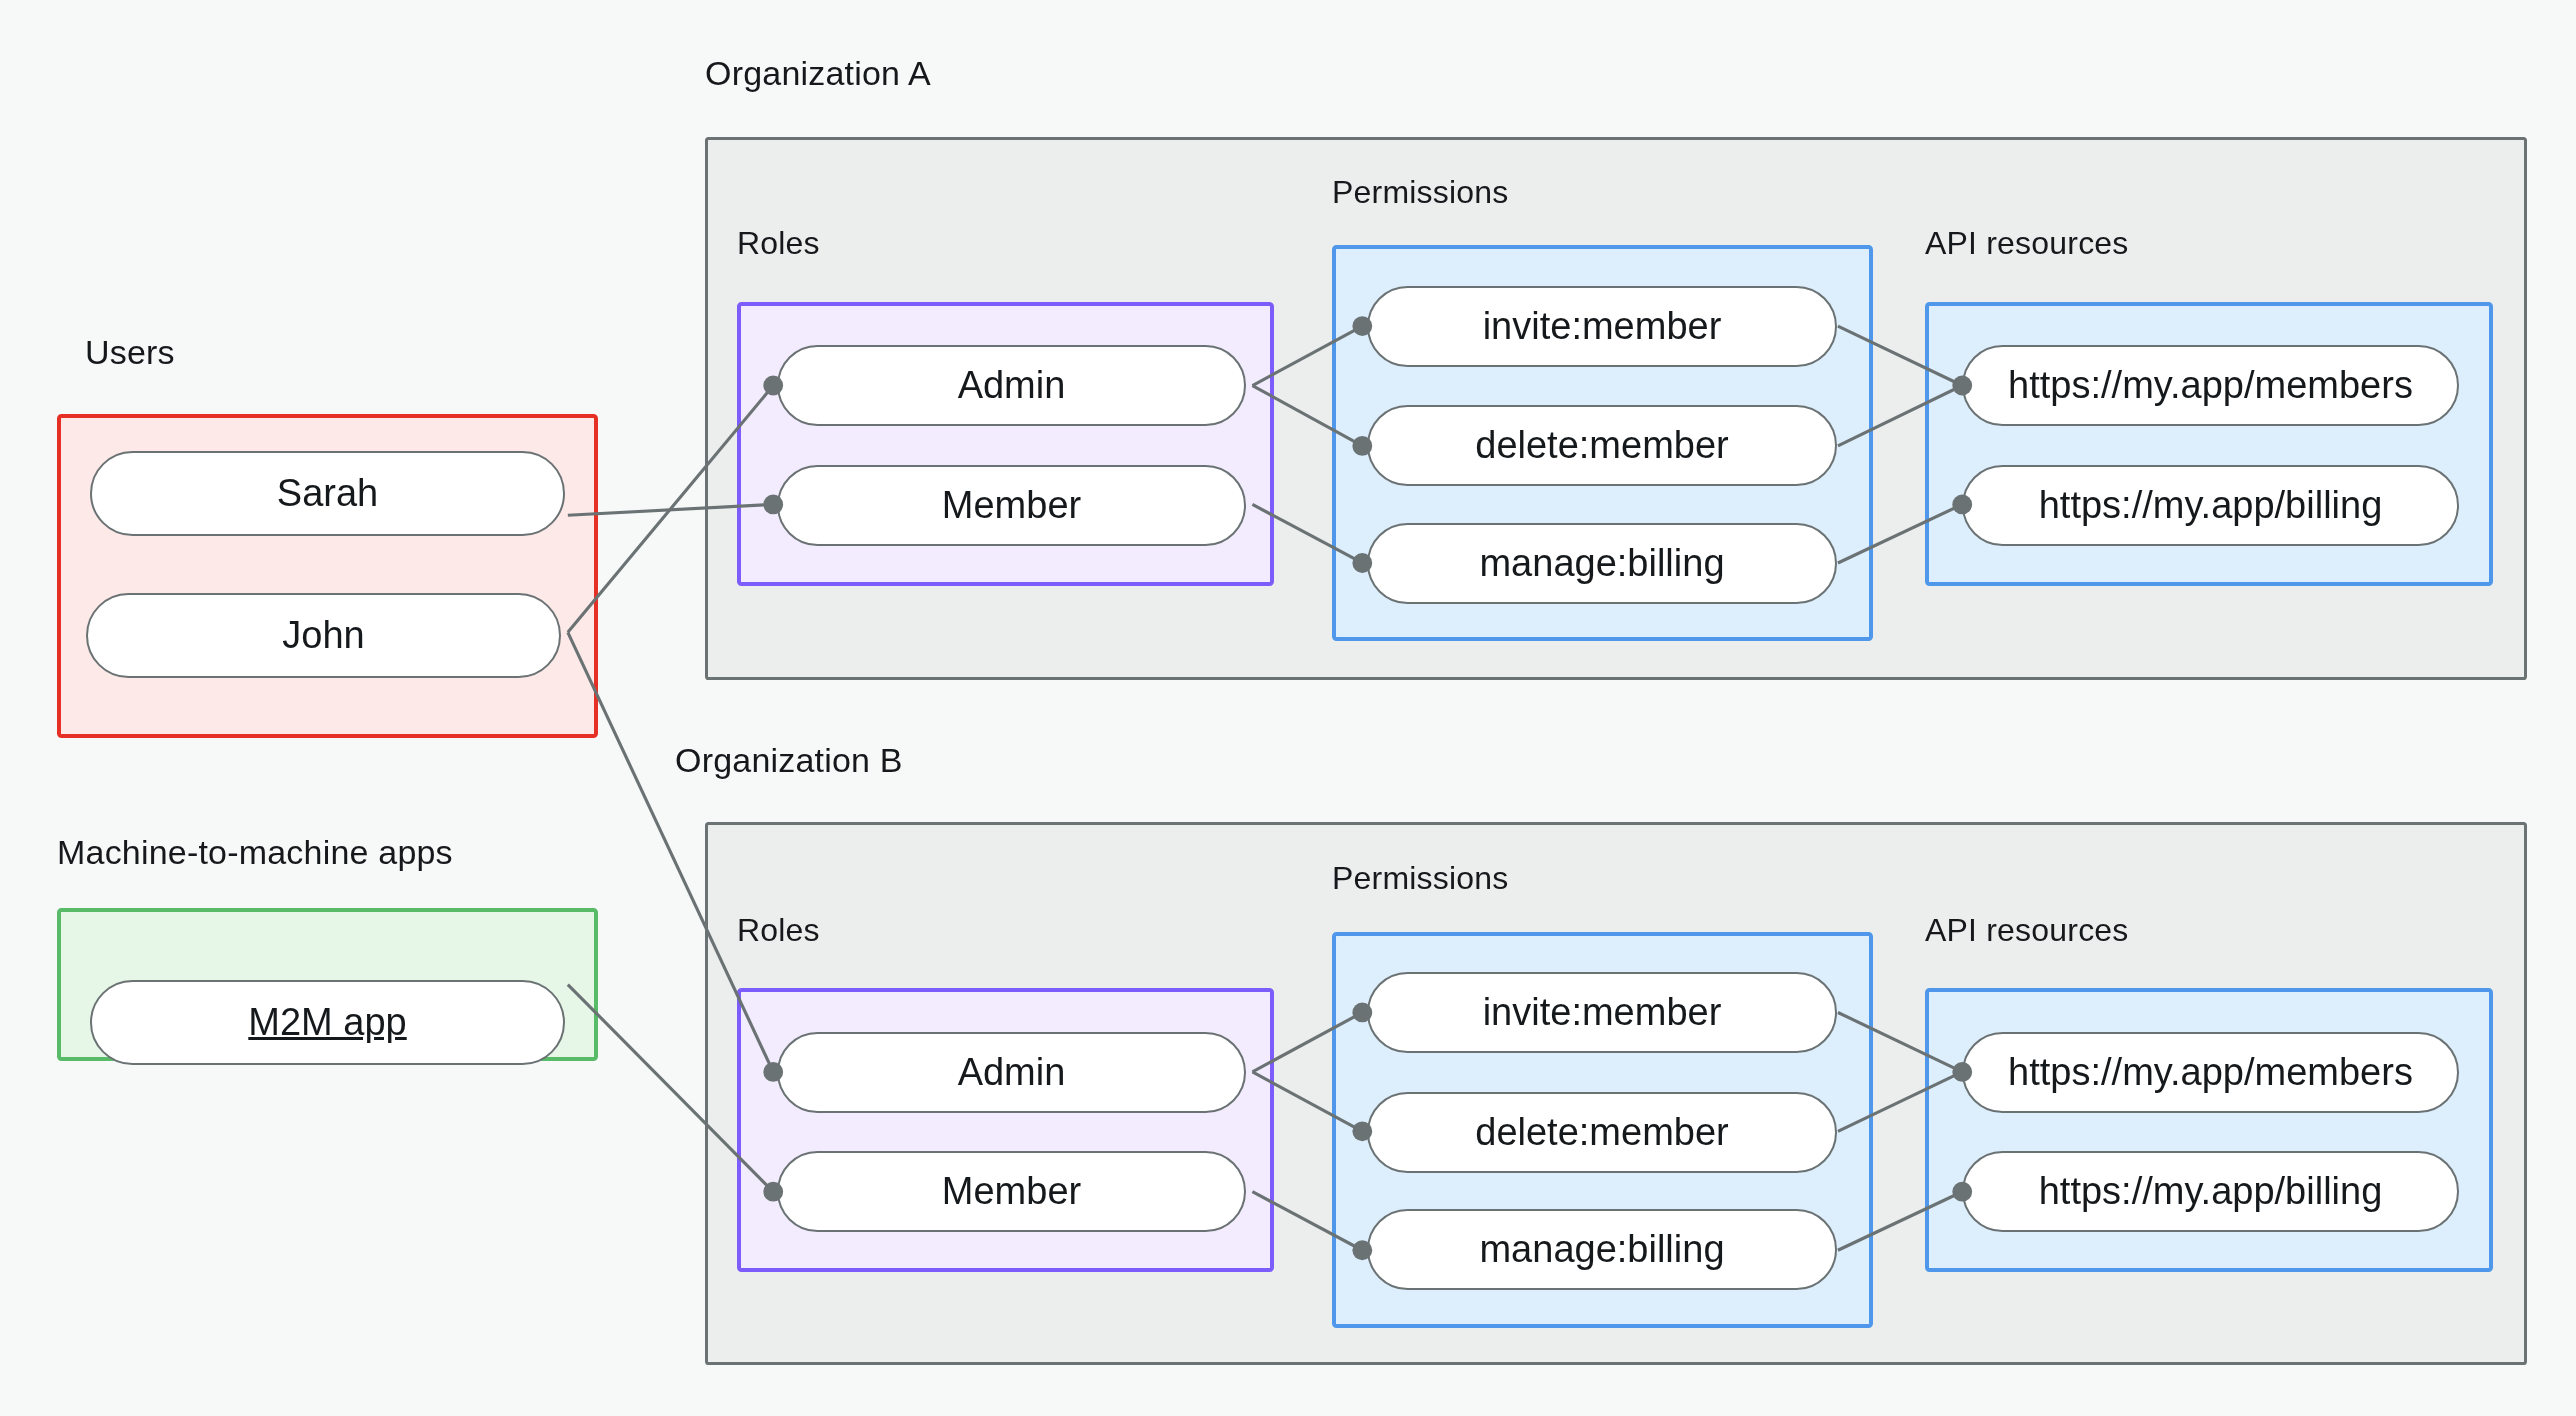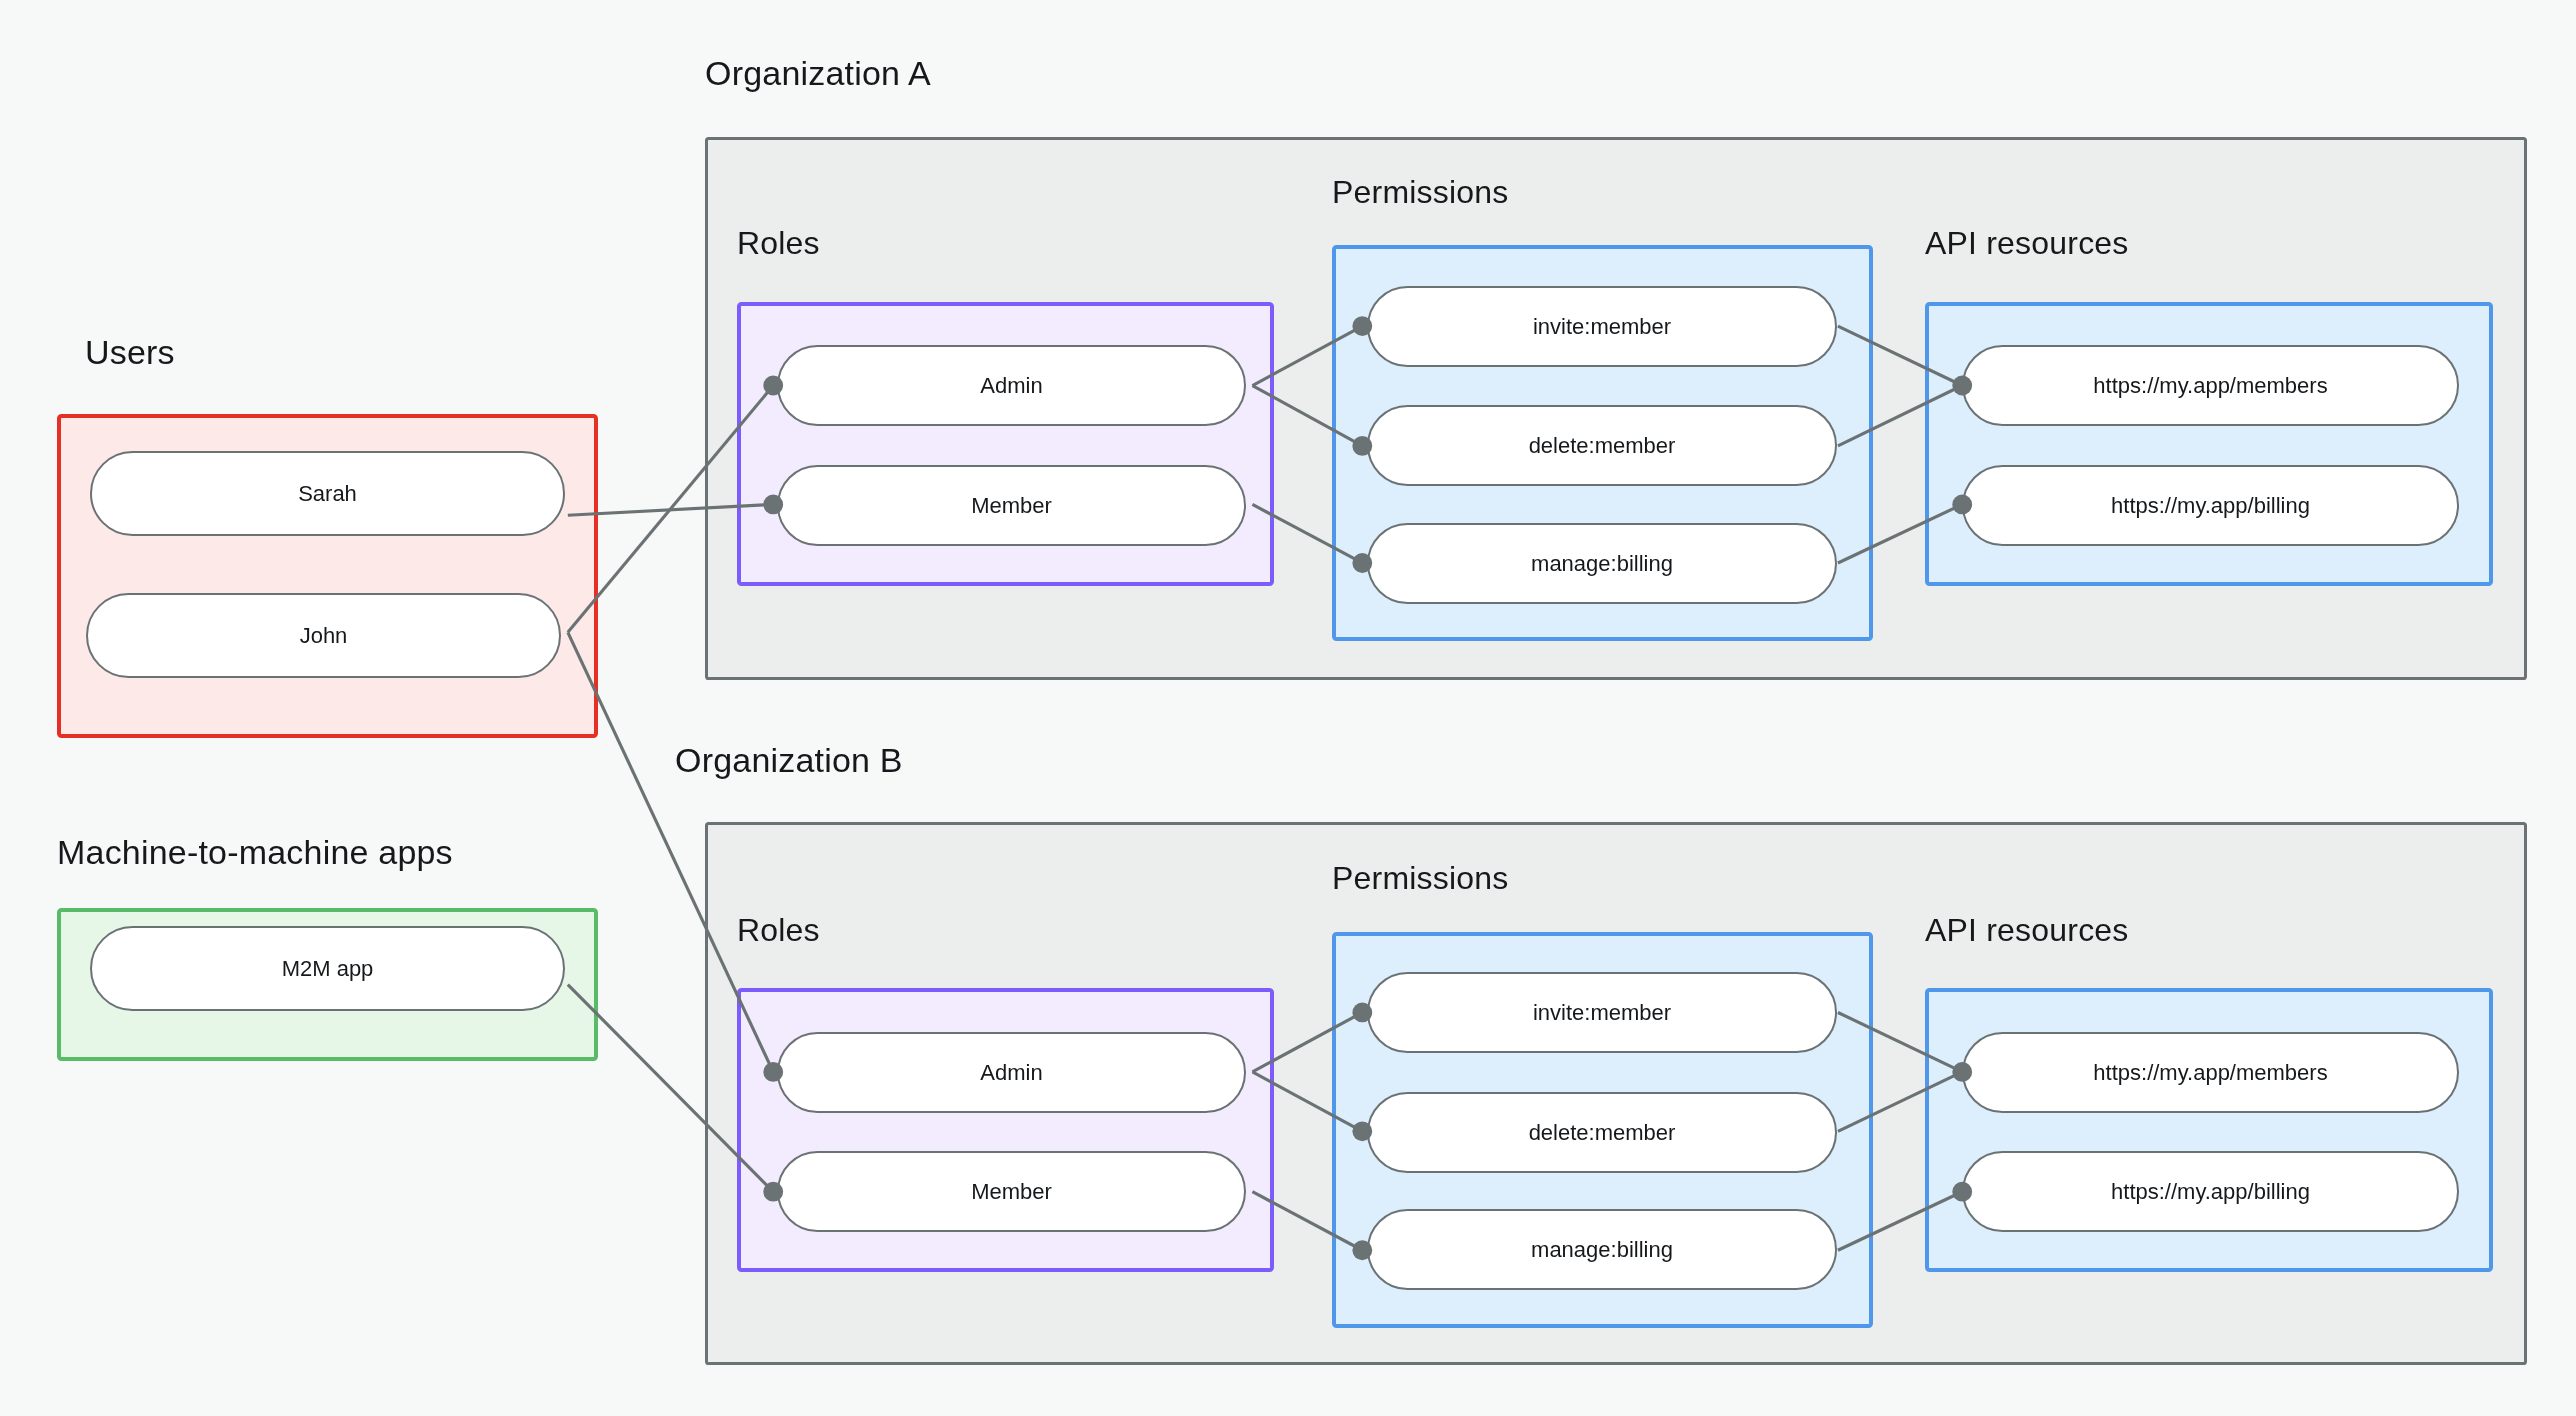--- a/index.html
+++ b/index.html
@@ -43,21 +43,21 @@
   .sub-box.m2m{   background:#e6f6e7; border:4.5px solid #58bb68; }
 
   .pill{
     position:absolute;
     background:#ffffff;
     border:2.7px solid #6b7274;
     border-radius:900px;
     display:flex;
     align-items:center;
     justify-content:center;
-    font-size:22px;
+    font-size:38px;
     color:#16191c;
     box-sizing:border-box;
     z-index:4;
     white-space:nowrap;
   }
 </style>
 </head>
 <body>
 
 <div id="canvas">
@@ -120,21 +120,21 @@
 
   <div class="sub-box users" style="left:57px;top:414px;width:541px;height:324px;"></div>
 
   <div class="pill" style="left:90px;top:451px;width:475px;height:85px;">Sarah</div>
   <div class="pill" style="left:86px;top:593px;width:475px;height:85px;">John</div>
 
   <div class="group-label" style="left:57px;top:833px;">Machine-to-machine apps</div>
 
   <div class="sub-box m2m" style="left:57px;top:908px;width:541px;height:153px;"></div>
 
-  <div class="pill" style="left:90px;top:926px;width:475px;height:85px;">M2M app</div>
+  <div class="pill" style="left:90px;top:980px;width:475px;height:85px;text-decoration:underline;">M2M app</div>
 
   <div class="group-label" style="left:705px;top:54px;">Organization A</div>
 
   <div class="org-box" style="left:705px;top:137px;width:1816px;height:537px;"></div>
 
   <div class="group-label" style="left:737px;top:225px;font-size:32px;">Roles</div>
   <div class="sub-box roles" style="left:737px;top:302px;width:537px;height:284px;"></div>
   <div class="pill" style="left:777px;top:345px;width:469px;height:81px;">Admin</div>
   <div class="pill" style="left:777px;top:465px;width:469px;height:81px;">Member</div>
 

